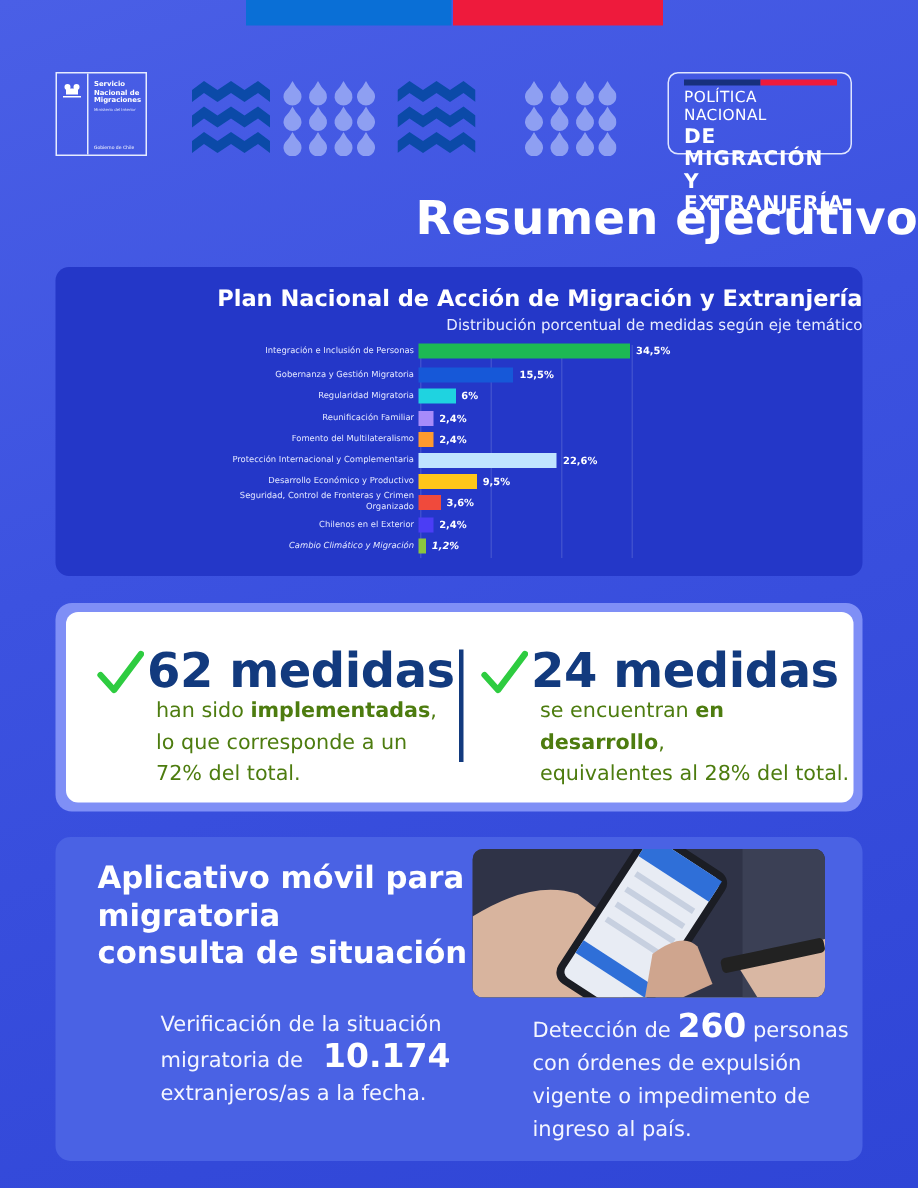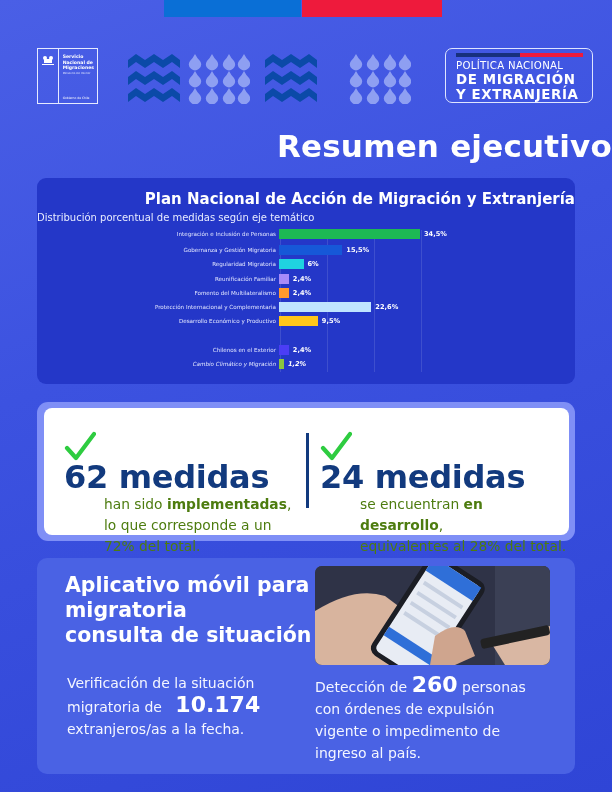--- a/index.html
+++ b/index.html
@@ -25,76 +25,76 @@
   .logo-sub { font-size: 2.6px; color: #dfe5ff; margin-top: 1px; }
   .logo-gov { font-size: 3px; color: #fff; }
 
   
   .deco { position: absolute; top: 52px; }
   .waves { width: 52px; height: 52px; }
   .drops { width: 62px; height: 52px; }
 
   
   .badge {
-    position: absolute; left: 445px; top: 48px; width: 148px; height: 55px;
+    position: absolute; left: 445px; top: 48px; width: 123px; height: 55px;
     border: 1.5px solid #dfe5ff; border-radius: 7px; padding: 4px 8px 0 10px;
     text-align: left;
   }
   .badge-stripe { display: flex; height: 4px; margin: 0 1px 3px 0; }
   .badge-stripe .b { flex: 1; background: #17307d; }
   .badge-stripe .r { flex: 1; background: #ee1a3c; }
   .badge-l1 { font-size: 10.2px; letter-spacing: 0.3px; color: #fff; line-height: 12px; }
   .badge-l2 { font-size: 13.4px; font-weight: bold; letter-spacing: 0.6px; line-height: 15px; color: #fff; }
 
   .main-title {
     position: absolute; top: 128px; left: 0; width: 612px; text-align: right;
     font-size: 31px; font-weight: bold; color: #fff; letter-spacing: 0.2px;
   }
 
   
   .chart-card {
     position: absolute; left: 37px; top: 178px; width: 538px; height: 206px;
     background: #2437c8; border-radius: 9px;
   }
   .chart-title { position: absolute; top: 12px; width: 100%; text-align: right; font-size: 15px; font-weight: bold; color: #fff; }
-  .chart-subtitle { position: absolute; top: 34px; width: 100%; text-align: left; font-size: 10px; color: #e8ecff; }
+  .chart-subtitle { position: absolute; top: 34px; width: 100%; text-align: right; font-size: 10px; color: #e8ecff; }
   .plot { position: absolute; left: 0; top: 52px; width: 538px; height: 148px; }
   .gridline { position: absolute; top: 0; bottom: 6px; width: 1px; background: rgba(255,255,255,0.12); }
   .row { position: absolute; left: 0; width: 538px; display: flex; align-items: center; }
   .row-label { width: 242px; padding-right: 3px; text-align: right; font-size: 5.6px; line-height: 6.6px; color: #e3e7ff; }
   .bar { height: 10px; }
   .bar-val { margin-left: 4px; font-size: 6.6px; font-weight: bold; color: #fff; }
 
   
   .stats-outer {
     position: absolute; left: 37px; top: 402px; width: 538px; height: 139px;
     background: #7f8ff6; border-radius: 11px; padding: 6px 6px 6px 7px;
   }
   .stats-inner {
     width: 100%; height: 100%; background: #fff; border-radius: 8px; position: relative;
   }
   .stat { position: absolute; top: 23px; }
-  .stat-head { display: flex; align-items: flex-start; flex-direction: column; }
+  .stat-head { display: flex; align-items: flex-end; }
   .check { width: 32px; height: 30px; margin-right: 2px; }
   .stat-number { font-size: 32px; font-weight: bold; color: #123a7e; letter-spacing: -0.3px; line-height: 32px; }
   .stat-text { font-size: 13.8px; color: #4d7c0f; line-height: 21px; margin-left: 40px; margin-top: 1px; }
   .stat-text b { font-weight: bold; }
   .divider { position: absolute; left: 262px; top: 25px; width: 2.5px; height: 75px; background: #123a7e; }
 
   
   .app-card {
     position: absolute; left: 37px; top: 558px; width: 538px; height: 216px;
     background: #4a62e4; border-radius: 10px;
   }
   .app-title { position: absolute; left: 28px; top: 15px; font-size: 20.5px; font-weight: bold; line-height: 25px; color: #fff; width: 250px; }
   .photo {
     position: absolute; left: 278px; top: 8px; width: 235px; height: 99px; border-radius: 7px; overflow: hidden;
     background: linear-gradient(180deg, #3a3f58 0%, #2e3346 55%, #6a6e62 100%);
   }
-  .app-text { position: absolute; font-size: 14px; line-height: 22px; color: #f4f6ff; }
+  .app-text { position: absolute; font-size: 14px; line-height: 22px; color: #f4f6ff; margin-left: 40px; }
   .app-text .big { font-size: 22px; font-weight: bold; color: #fff; }
 </style>
 </head>
 <body>
 
 <div class="flag-bar flag-blue"></div>
 <div class="flag-bar flag-red"></div>
 
 <div class="logo">
   <div class="logo-left">
@@ -211,20 +211,28 @@
       <div class="row" style="top: 71px; height: 12px;">
         <div class="row-label">Protección Internacional y Complementaria</div>
         <div class="bar" style="width:92.36521739130436px;background:#bfe4ff"></div>
         <div class="bar-val">22,6%</div>
       </div>
       <div class="row" style="top: 85px; height: 12px;">
         <div class="row-label">Desarrollo Económico y Productivo</div>
         <div class="bar" style="width:38.82608695652174px;background:#ffc61a"></div>
         <div class="bar-val">9,5%</div>
       </div>
+      <div class="row" style="top: 99px; height: 12px;">
+        <div class="row-label" style="margin-top: 0px;">
+          <div>Seguridad, Control de Fronteras y Crimen</div>
+          <div>Organizado</div>
+        </div>
+        <div class="bar" style="width:14.713043478260872px;background:#f04a3c"></div>
+        <div class="bar-val">3,6%</div>
+      </div>
       <div class="row" style="top: 114px; height: 12px;">
         <div class="row-label">Chilenos en el Exterior</div>
         <div class="bar" style="width:9.808695652173913px;background:#4b3df5"></div>
         <div class="bar-val">2,4%</div>
       </div>
       <div class="row" style="top: 128px; height: 12px; font-style: italic;">
         <div class="row-label">Cambio Climático y Migración</div>
         <div class="bar" style="width:4.904347826086957px;background:#8bc53f"></div>
         <div class="bar-val">1,2%</div>
       </div>

